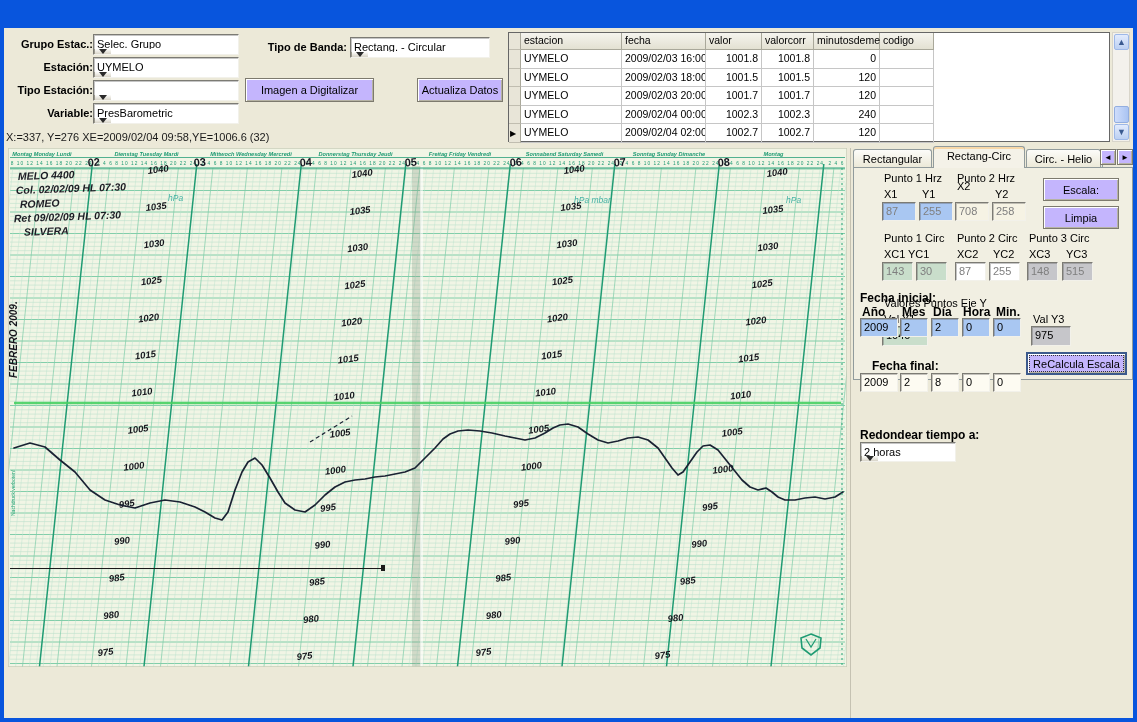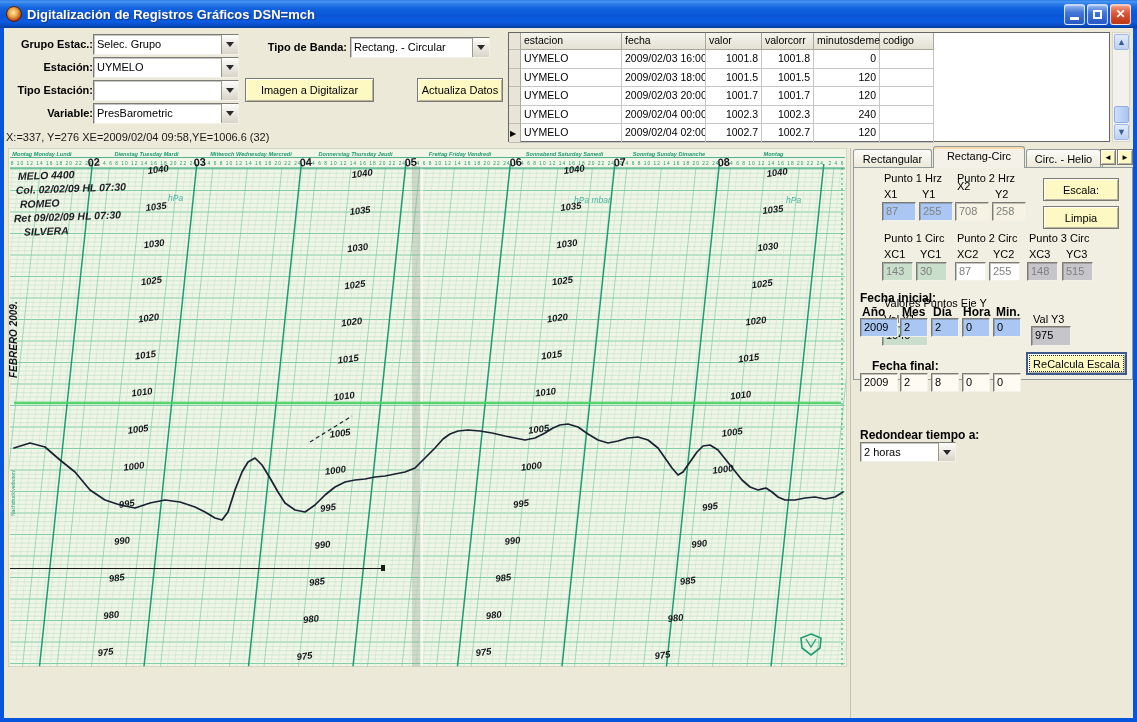--- a/index.html
+++ b/index.html
@@ -13,25 +13,25 @@
   .title-text{color:#fff;font-weight:bold;font-size:13px;margin-left:5px;text-shadow:1px 1px 1px #1a3a7a;}
   .app-icon{width:16px;height:16px;border-radius:8px;background:radial-gradient(circle at 45% 40%,#ffe9b0 0%,#e8a33c 40%,#b03020 75%,#701208 100%);border:1px solid #5a1e08;}
   .capbtn{width:21px;height:21px;border-radius:3px;border:1px solid rgba(255,255,255,.75);margin-left:2px;
     color:#fff;font-weight:bold;display:flex;align-items:center;justify-content:center;
     background:linear-gradient(180deg,#9ab8ef 0%,#4276d8 40%,#2a5cc8 90%);box-shadow:inset 0 1px 1px rgba(255,255,255,.5);}
   .capbtn.close{background:linear-gradient(180deg,#f0a088 0%,#dd5535 45%,#c03a18 90%);}
   .content{left:4px;top:28px;width:1129px;height:690px;background:#ECE9D8;}
   .lbl{font-weight:bold;font-size:11px;text-align:right;white-space:nowrap;}
   .plain{font-size:11px;white-space:nowrap;}
   .sunken{background:#fff;border:1px solid;border-color:#7c7b74 #f2f1ea #f2f1ea #7c7b74;box-shadow:inset 1px 1px 0 rgba(90,90,90,.35);}
-  .combo{display:flex;}
+  .combo{display:flex;flex-direction:column;}
   .combo-text{flex:1;padding:3px 2px 0 3px;font-size:11px;overflow:hidden;white-space:nowrap;}
   .combo-btn{width:17px;background:linear-gradient(180deg,#fdfdfb,#d8d4c8);border-left:1px solid #9a988c;display:flex;align-items:center;justify-content:center;}
   .arrow-down{width:0;height:0;border-left:4px solid transparent;border-right:4px solid transparent;border-top:5px solid #2a2a2a;}
-  .btn{background:#fef9c3;border:1px solid #7d7a6e;box-shadow:inset 1px 1px 0 #fff,inset -1px -1px 0 #b6b3a4;
+  .btn{background:#c4b5fd;border:1px solid #7d7a6e;box-shadow:inset 1px 1px 0 #fff,inset -1px -1px 0 #b6b3a4;
        font-size:11px;display:flex;align-items:center;justify-content:center;cursor:default;}
   .btn.focus{outline:1px dotted #333;outline-offset:-4px;border:2px solid #3c5a8c;}
   .field{font-size:11px;padding:2px 0 0 3px;overflow:hidden;white-space:nowrap;}
   .gray-text{color:#7f7f7f;}
   
   .grid-wrap{background:#fff;border:1px solid #666;}
   .gcell{position:absolute;border-right:1px solid #c6c6c6;border-bottom:1px solid #c6c6c6;font-size:10.5px;
          padding:2px 3px 0 3px;overflow:hidden;white-space:nowrap;}
   .ghead{background:linear-gradient(180deg,#f5f4ee,#e3e1d2);border-right:1px solid #a9a89a;border-bottom:1px solid #a9a89a;font-size:10.5px;padding:1px 3px 0 3px;}
   .gsel{background:#e8e5d8;border-right:1px solid #a9a89a;border-bottom:1px solid #c0bdb0;}
@@ -46,35 +46,20 @@
        font-size:11px;display:flex;align-items:flex-start;justify-content:center;padding-top:3px;}
   .tab.active{top:0;height:22px;z-index:3;background:#f4f2e8;box-shadow:inset 0 2px 0 #f8d8a8;}
   .tabpage{background:#f1efe2;border:1px solid #919b9c;}
   .statusline{font-size:11px;color:#1a1a1a;}
 </style>
 </head>
 <body>
 
 <div class="window">
 
-  <div class="abs titlebar">
-    <div class="app-icon"></div>
-    <div class="title-text">Digitalización de Registros Gráficos DSN=mch</div>
-    <div style="margin-left:auto;display:flex;">
-      <div class="capbtn">
-          <span style="width:9px;height:3px;background:#fff;margin-top:9px;"></span>
-        </div>
-      <div class="capbtn">
-          <span style="width:9px;height:9px;border:2px solid #fff;"></span>
-        </div>
-      <div class="capbtn close">
-          <span style="font-size:12px;">✕</span>
-        </div>
-    </div>
-  </div>
 
   <div class="abs content">
 
     <div class="abs lbl" style="left:4px;top:10px;width:85px;">Grupo Estac.:</div>
     <div class="abs combo sunken" style="left:89px;top:6px;width:146px;height:21px;">
       <div class="combo-text">Selec. Grupo</div>
       <div class="combo-btn">
           <span class="arrow-down"></span>
         </div>
     </div>
@@ -568,21 +553,21 @@
       <div class="abs plain" style="left:103px;top:12px;">X2</div>
       <div class="abs plain" style="left:141px;top:20px;">Y2</div>
       <div class="abs sunken field gray-text" style="left:101px;top:34px;width:34px;height:19px;background:#f6f3e4;">708</div>
       <div class="abs sunken field gray-text" style="left:138px;top:34px;width:34px;height:19px;background:#f6f3e4;">258</div>
 
       <div class="abs btn" style="left:189px;top:10px;width:76px;height:23px;">Escala:</div>
       <div class="abs btn" style="left:189px;top:38px;width:76px;height:23px;">Limpia</div>
 
       <div class="abs plain" style="left:30px;top:64px;">Punto 1 Circ</div>
       <div class="abs plain" style="left:30px;top:80px;">XC1</div>
-      <div class="abs plain" style="left:66px;top:80px;">YC1</div>
+      <div class="abs plain" style="left:54px;top:80px;">YC1</div>
       <div class="abs sunken field gray-text" style="left:28px;top:94px;width:31px;height:19px;background:#C9DECB;">143</div>
       <div class="abs sunken field gray-text" style="left:62px;top:94px;width:31px;height:19px;background:#C9DECB;">30</div>
 
       <div class="abs plain" style="left:103px;top:64px;">Punto 2 Circ</div>
       <div class="abs plain" style="left:103px;top:80px;">XC2</div>
       <div class="abs plain" style="left:139px;top:80px;">YC2</div>
       <div class="abs sunken field gray-text" style="left:101px;top:94px;width:31px;height:19px;background:#fff;">87</div>
       <div class="abs sunken field gray-text" style="left:135px;top:94px;width:31px;height:19px;background:#fff;">255</div>
 
       <div class="abs plain" style="left:175px;top:64px;">Punto 3 Circ</div>

